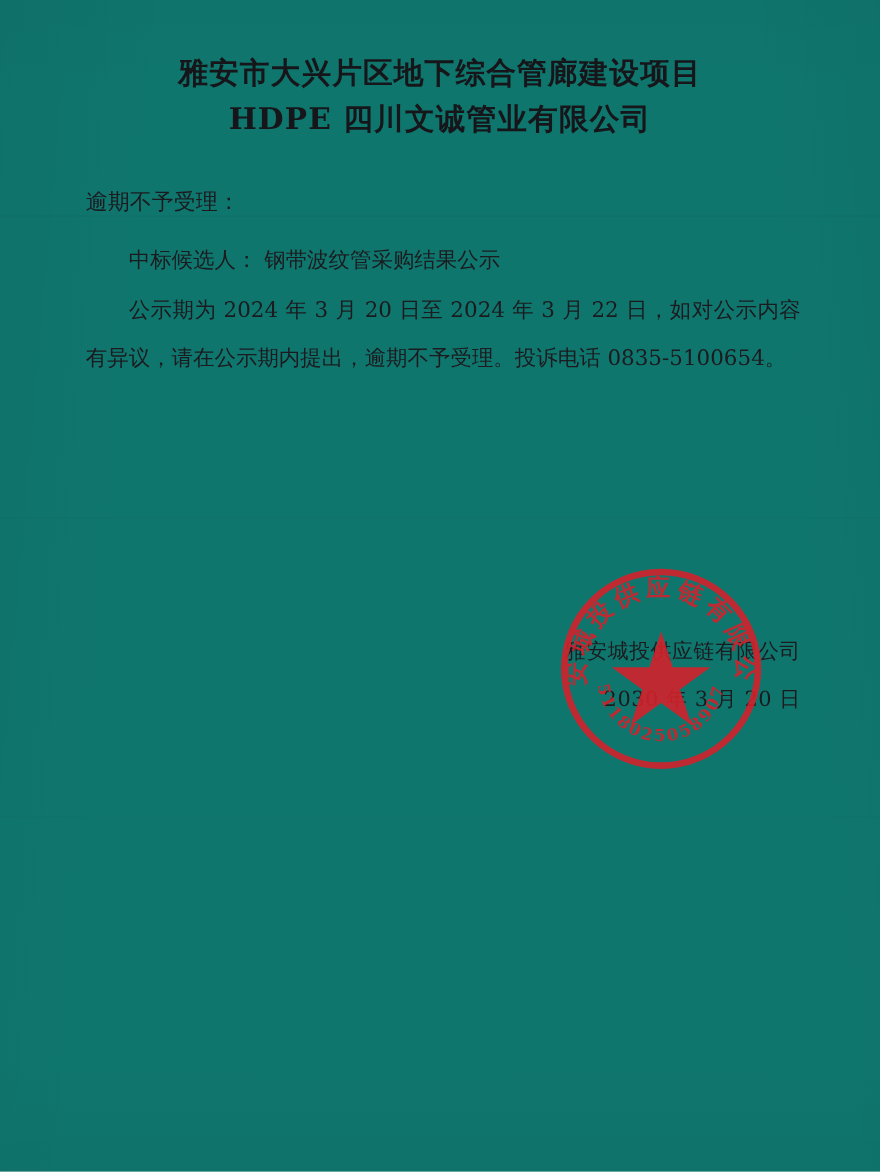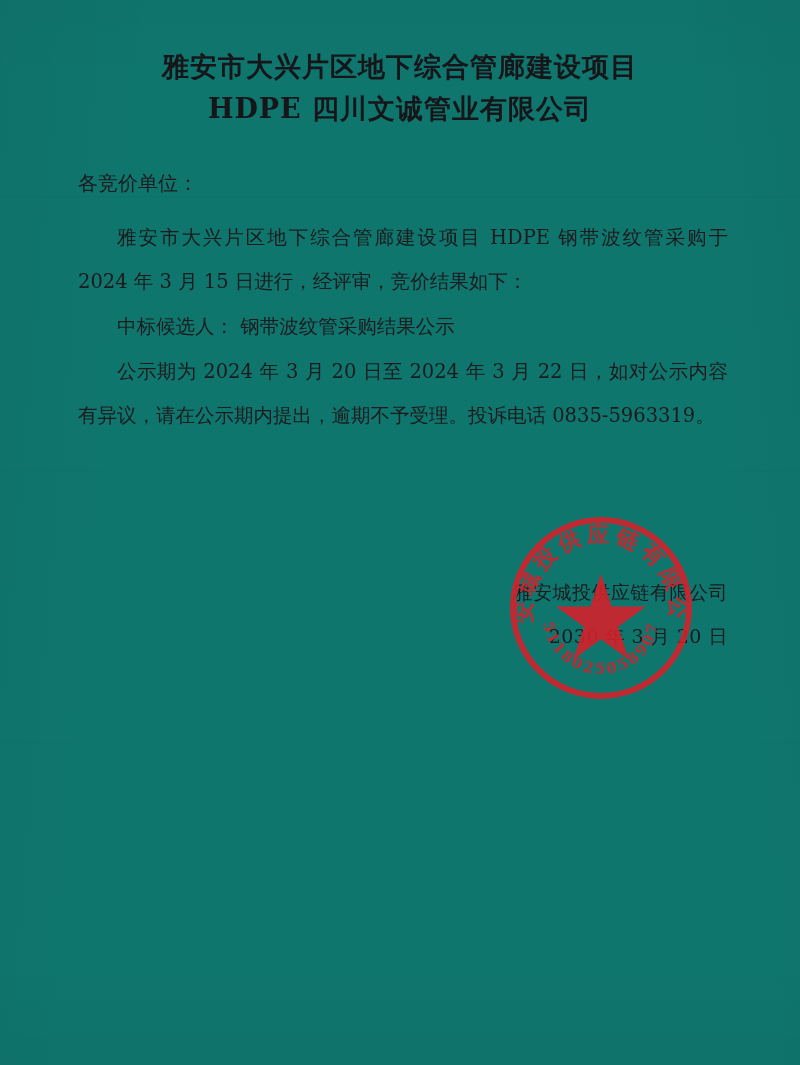--- a/index.html
+++ b/index.html
@@ -126,24 +126,23 @@
   <div class="crease c1"></div>
   <div class="crease c2"></div>
   <div class="crease c3"></div>
 
   <div class="title-block">
     <div class="title-line">雅安市大兴片区地下综合管廊建设项目</div>
     <div class="title-line">HDPE 四川文诚管业有限公司</div>
   </div>
 
   <div class="body-block">
-    <div class="salutation">各竞价单位：</div>
-    <p class="para">雅安市大兴片区地下综合管廊建设项目 HDPE 钢带波纹管采购于 2024 年 3 月 15 日进行，经评审，竞价结果如下：</p>
+    <div class="salutation">逾期不予受理：</div>
     <p class="para tight">中标候选人： 钢带波纹管采购结果公示</p>
-    <p class="para">公示期为 2024 年 3 月 20 日至 2024 年 3 月 22 日，如对公示内容有异议，请在公示期内提出，逾期不予受理。投诉电话 0835-5963319。</p>
+    <p class="para">公示期为 2024 年 3 月 20 日至 2024 年 3 月 22 日，如对公示内容有异议，请在公示期内提出，逾期不予受理。投诉电话 0835-5100654。</p>
   </div>
 
   <div class="sign-block">
     <div class="sign-line">雅安城投供应链有限公司</div>
     <div class="sign-line">2030 年 3 月 20 日</div>
   </div>
 
   <div class="seal">
     <svg width="192" height="192" viewBox="0 0 192 192" xmlns="http://www.w3.org/2000/svg" aria-hidden="true">
       <defs>

